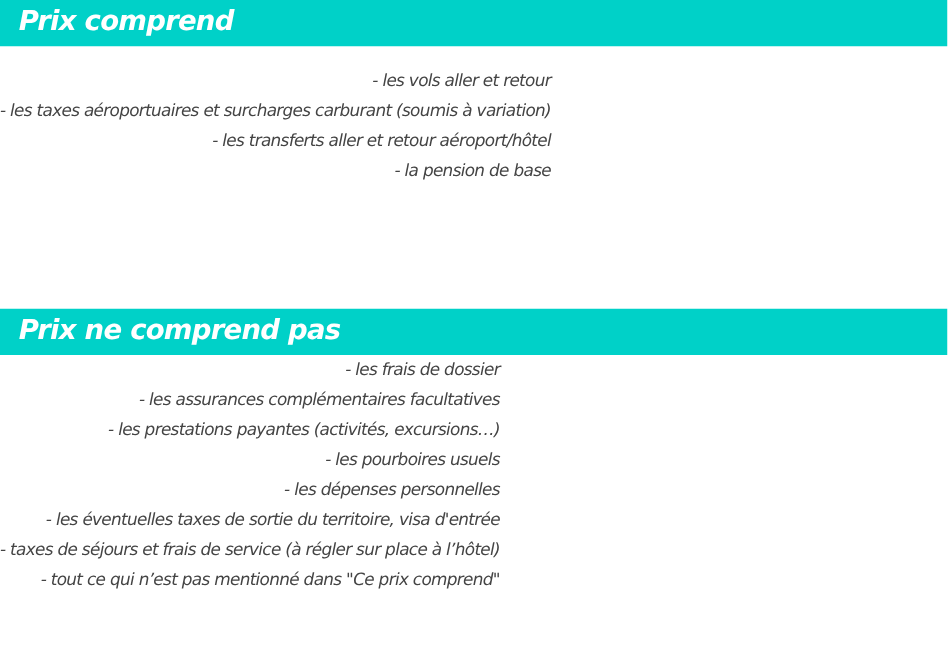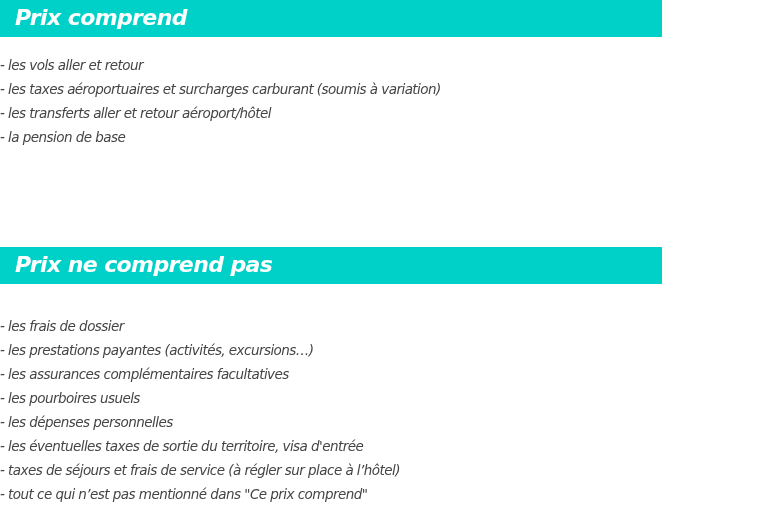--- a/index.html
+++ b/index.html
@@ -10,21 +10,21 @@
     body {
       width: 758px;
       height: 532px;
       position: relative;
       overflow: hidden;
       font-family: "DejaVu Sans", sans-serif;
     }
     .section-header {
       position: absolute;
       left: 0;
-      width: 662px;
+      width: 758px;
       height: 37px;
       background: #00d1c8;
       box-sizing: border-box;
     }
     .section-title {
       position: absolute;
       left: 15px;
       top: 4px;
       color: #ffffff;
       font-family: "DejaVu Sans", sans-serif;
@@ -34,20 +34,21 @@
       letter-spacing: -0.6px;
       line-height: 28px;
       white-space: nowrap;
     }
     .list {
       position: absolute;
       left: 0;
       margin: 0;
       padding: 0;
       list-style: none;
+      text-align: right;
     }
     .list-item {
       height: 24px;
       line-height: 24px;
       font-family: "DejaVu Sans", sans-serif;
       font-style: italic;
       font-size: 13.5px;
       letter-spacing: -0.55px;
       color: #444444;
       white-space: nowrap;
@@ -62,22 +63,22 @@
 <ul class="list" style="top:53px;">
   <li class="list-item">- les vols aller et retour</li>
   <li class="list-item">- les taxes aéroportuaires et surcharges carburant (soumis à variation)</li>
   <li class="list-item">- les transferts aller et retour aéroport/hôtel</li>
   <li class="list-item">- la pension de base</li>
 </ul>
 
 <div class="section-header" style="top:247px;">
   <span class="section-title">Prix ne comprend pas</span>
 </div>
-<ul class="list" style="top:314px;">
+<ul class="list" style="top:284px;">
   <li class="list-item">- les frais de dossier</li>
+  <li class="list-item">- les assurances complémentaires facultatives</li>
   <li class="list-item">- les prestations payantes (activités, excursions…)</li>
-  <li class="list-item">- les assurances complémentaires facultatives</li>
   <li class="list-item">- les pourboires usuels</li>
   <li class="list-item">- les dépenses personnelles</li>
   <li class="list-item">- les éventuelles taxes de sortie du territoire, visa d'entrée</li>
   <li class="list-item">- taxes de séjours et frais de service (à régler sur place à l’hôtel)</li>
   <li class="list-item">- tout ce qui n’est pas mentionné dans "Ce prix comprend"</li>
 </ul>
 
 </body></html>

